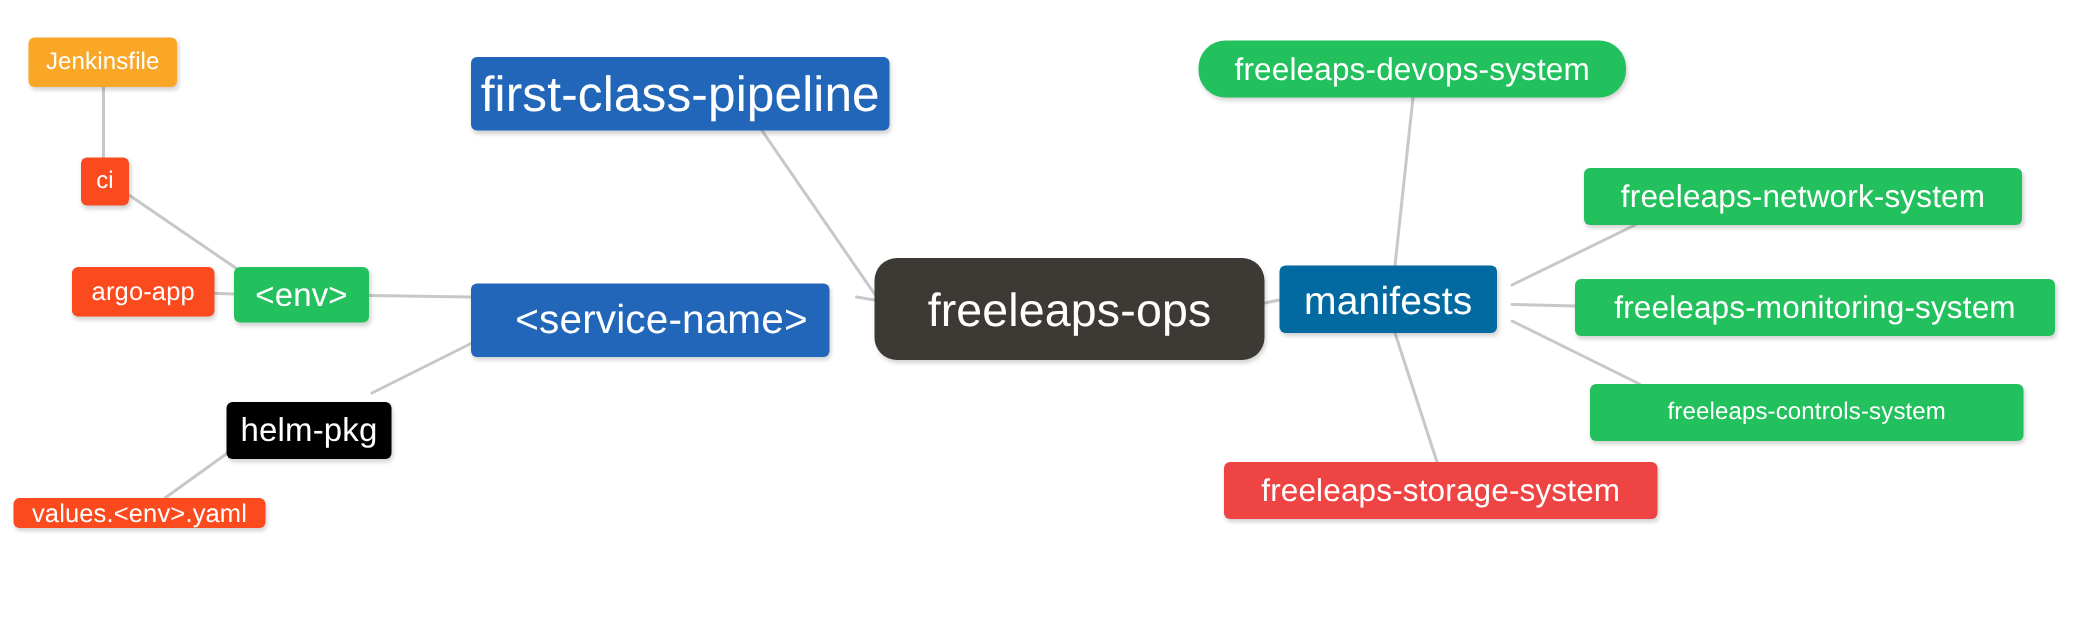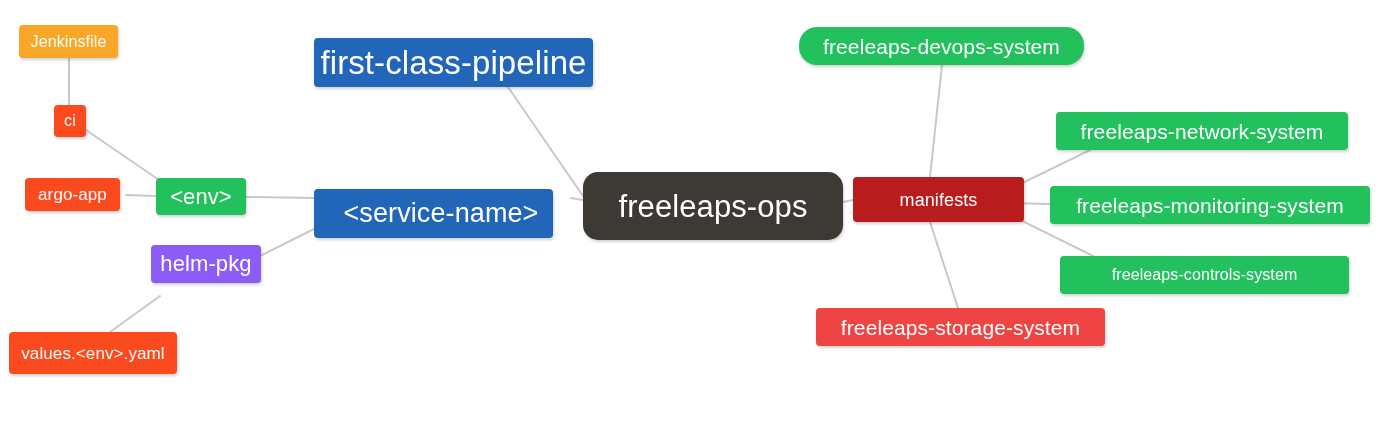--- a/index.html
+++ b/index.html
@@ -76,26 +76,26 @@
       <line x1="930" y1="177" x2="942" y2="65" stroke="#c8c8c8" stroke-width="2" stroke-linecap="round"></line>
       <line x1="1008" y1="190" x2="1090" y2="150" stroke="#c8c8c8" stroke-width="2" stroke-linecap="round"></line>
       <line x1="1008" y1="203" x2="1050" y2="204" stroke="#c8c8c8" stroke-width="2" stroke-linecap="round"></line>
       <line x1="1008" y1="214" x2="1093" y2="256" stroke="#c8c8c8" stroke-width="2" stroke-linecap="round"></line>
       <line x1="930" y1="222" x2="958" y2="308" stroke="#c8c8c8" stroke-width="2" stroke-linecap="round"></line>
     </svg>
   <div id="node-layer">
       <div class="node lvl-root" style="left: 583px; top: 172px; width: 260px; height: 68px; font-size: 31px; background: rgb(61, 57, 53);">freeleaps-ops</div>
       <div class="node lvl-blue" style="left: 314px; top: 38px; width: 279px; height: 49px; font-size: 33px; background: rgb(33, 102, 184);">first-class-pipeline</div>
       <div class="node lvl-blue" style="left: 314px; top: 189px; width: 239px; height: 49px; font-size: 27px; background: rgb(33, 102, 184); padding-left: 15px;">&lt;service-name&gt;</div>
-      <div class="node lvl-blue" style="left: 853px; top: 177px; width: 171px; height: 45px; font-size: 18px; background: #b91c1c;">manifests</div>
+      <div class="node lvl-blue" style="left: 853px; top: 177px; width: 145px; height: 45px; font-size: 26px; background: #0369a1;">manifests</div>
       <div class="node lvl-green" style="left: 156px; top: 178px; width: 90px; height: 37px; font-size: 22px; background: rgb(34, 193, 94);">&lt;env&gt;</div>
-      <div class="node lvl-green" style="left: 151px; top: 245px; width: 110px; height: 38px; font-size: 22px; background: #8b5cf6;">helm-pkg</div>
+      <div class="node lvl-green" style="left: 151px; top: 268px; width: 110px; height: 38px; font-size: 22px; background: #000000;">helm-pkg</div>
       <div class="node lvl-orange" style="left: 19px; top: 25px; width: 99px; height: 33px; font-size: 16px; background: rgb(250, 167, 40);">Jenkinsfile</div>
       <div class="node lvl-red" style="left: 54px; top: 105px; width: 32px; height: 32px; font-size: 16px; background: rgb(251, 75, 30);">ci</div>
-      <div class="node lvl-red" style="left: 25px; top: 178px; width: 95px; height: 33px; font-size: 17px; background: rgb(251, 75, 30);">argo-app</div>
-      <div class="node lvl-red" style="left: 9px; top: 332px; width: 168px; height: 42px; font-size: 17px; background: rgb(251, 75, 30);">values.&lt;env&gt;.yaml</div>
+      <div class="node lvl-red" style="left: 48px; top: 178px; width: 95px; height: 33px; font-size: 17px; background: rgb(251, 75, 30);">argo-app</div>
+      <div class="node lvl-red" style="left: 9px; top: 332px; width: 168px; height: 20px; font-size: 17px; background: rgb(251, 75, 30);">values.&lt;env&gt;.yaml</div>
       <div class="node lvl-green" style="left: 799px; top: 27px; width: 285px; height: 38px; font-size: 21px; background: rgb(34, 193, 94); border-radius: 18px;">freeleaps-devops-system</div>
       <div class="node lvl-green" style="left: 1056px; top: 112px; width: 292px; height: 38px; font-size: 21px; background: rgb(34, 193, 94);">freeleaps-network-system</div>
       <div class="node lvl-green" style="left: 1050px; top: 186px; width: 320px; height: 38px; font-size: 21px; background: rgb(34, 193, 94);">freeleaps-monitoring-system</div>
       <div class="node lvl-green" style="left: 1060px; top: 256px; width: 289px; height: 38px; font-size: 16px; background: rgb(34, 193, 94);">freeleaps-controls-system</div>
       <div class="node lvl-green" style="left: 816px; top: 308px; width: 289px; height: 38px; font-size: 21px; background: #ef4444;">freeleaps-storage-system</div>
     </div>
 </div>
 
 </body></html>

